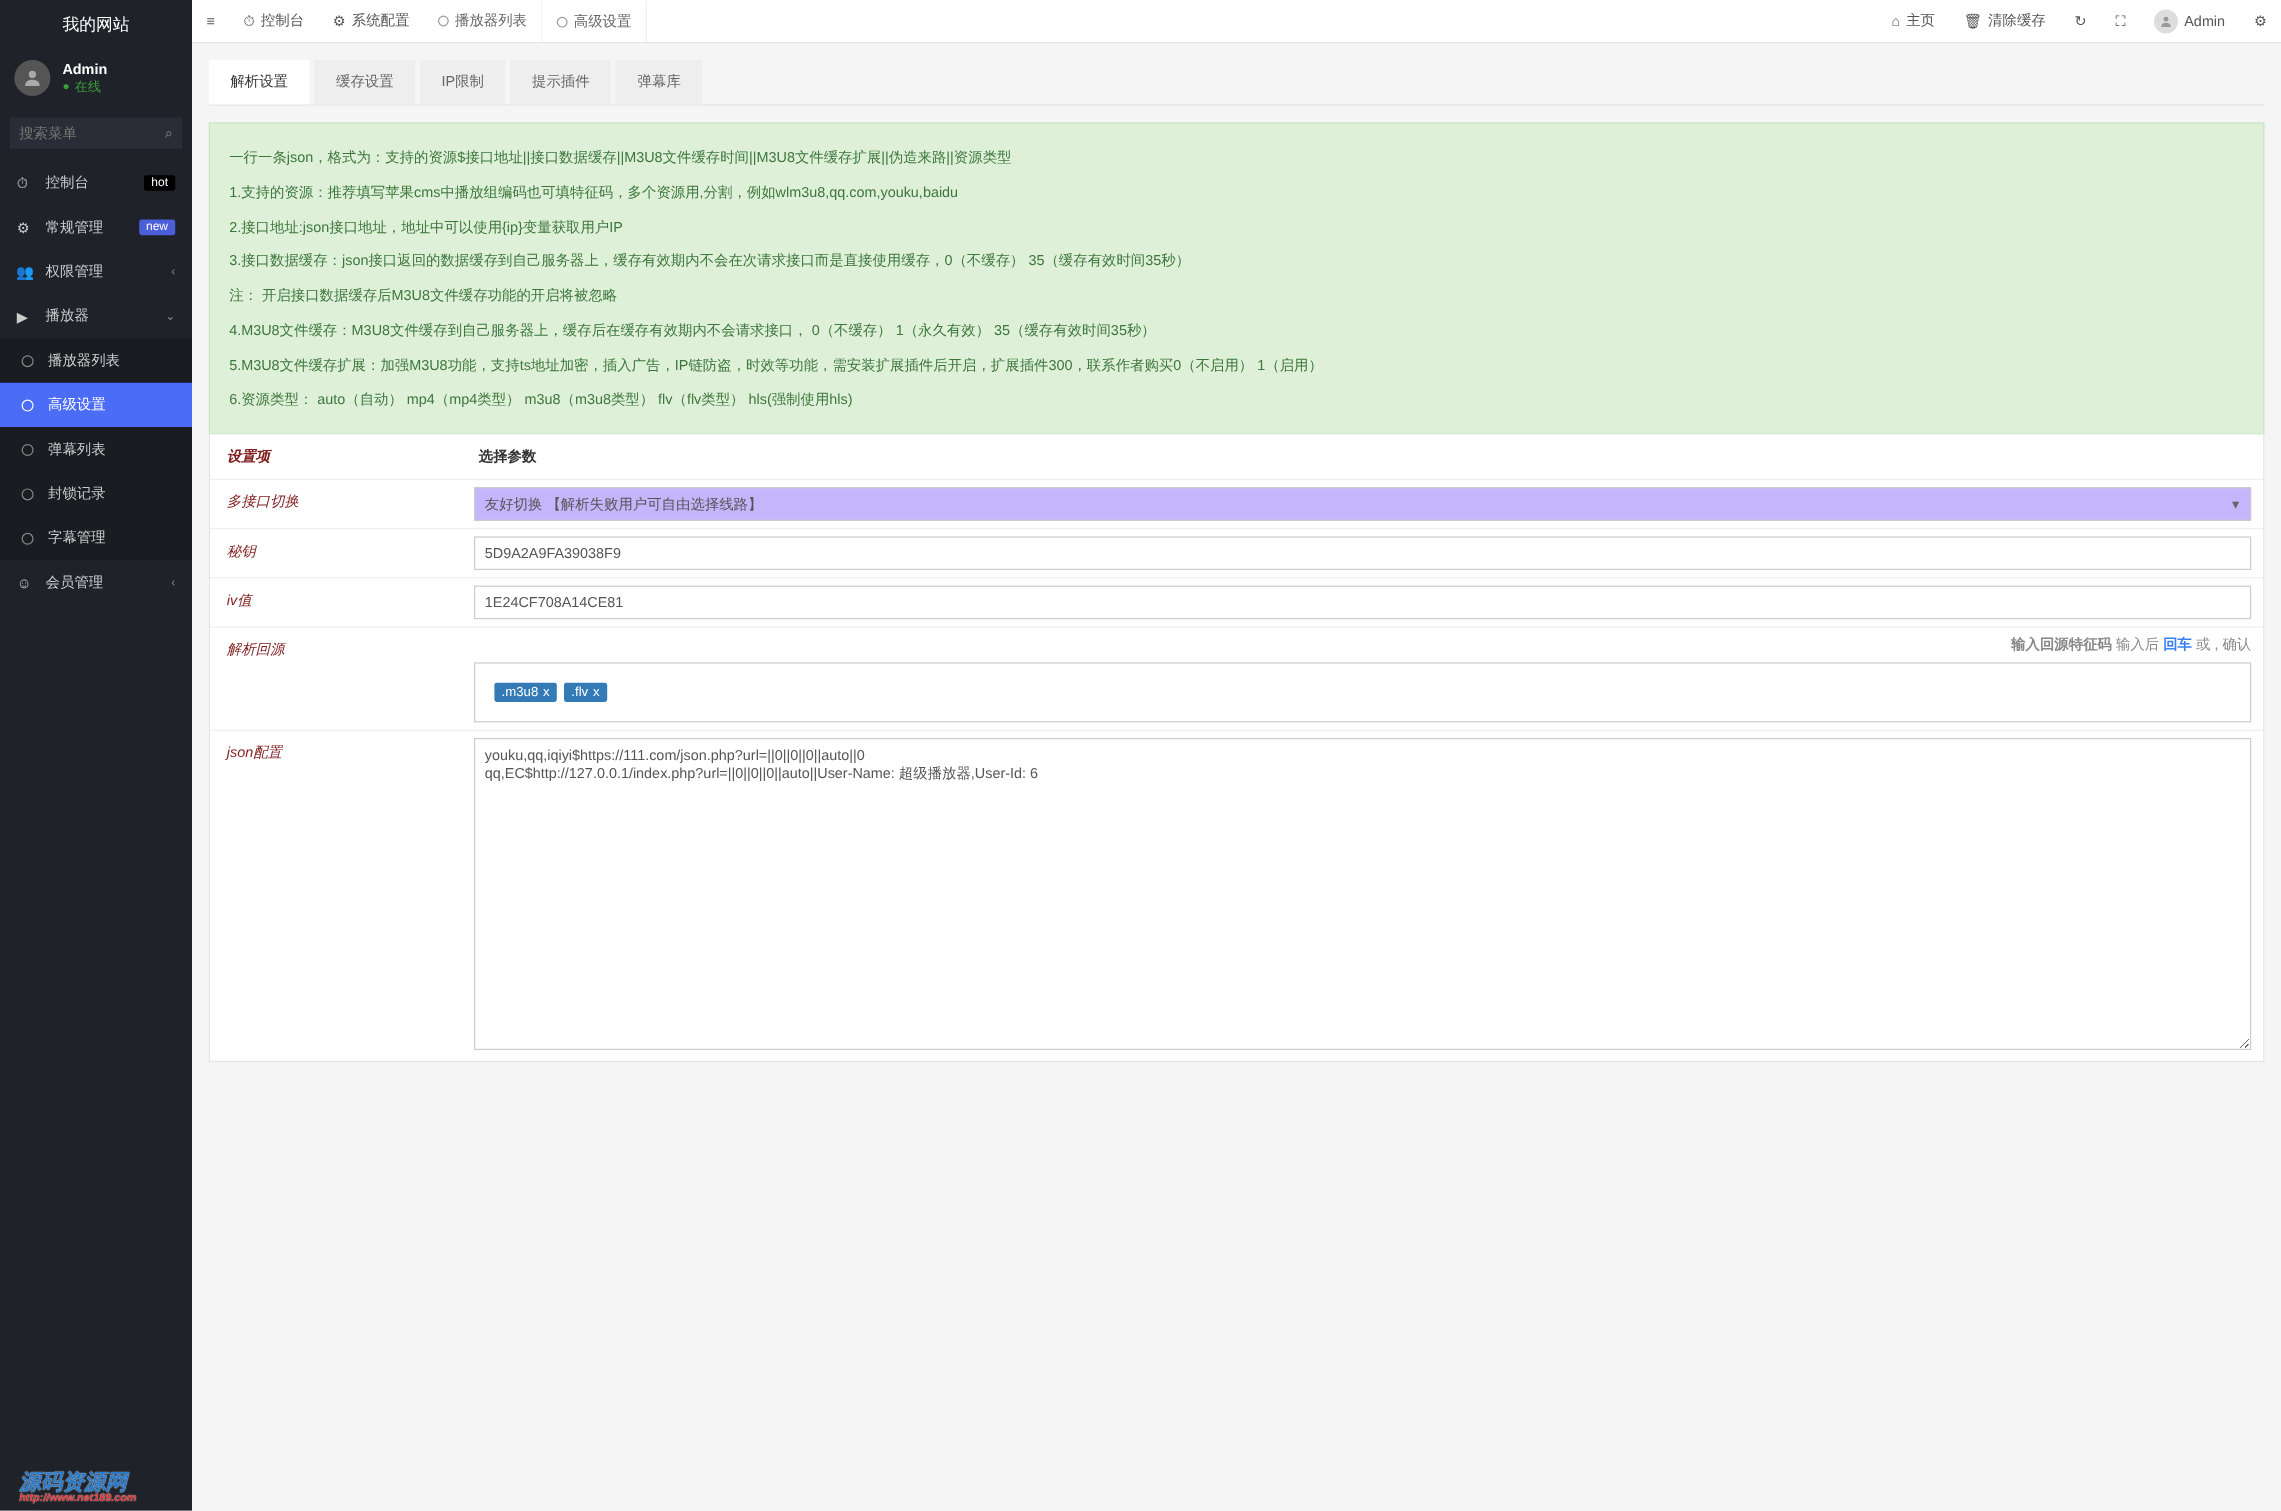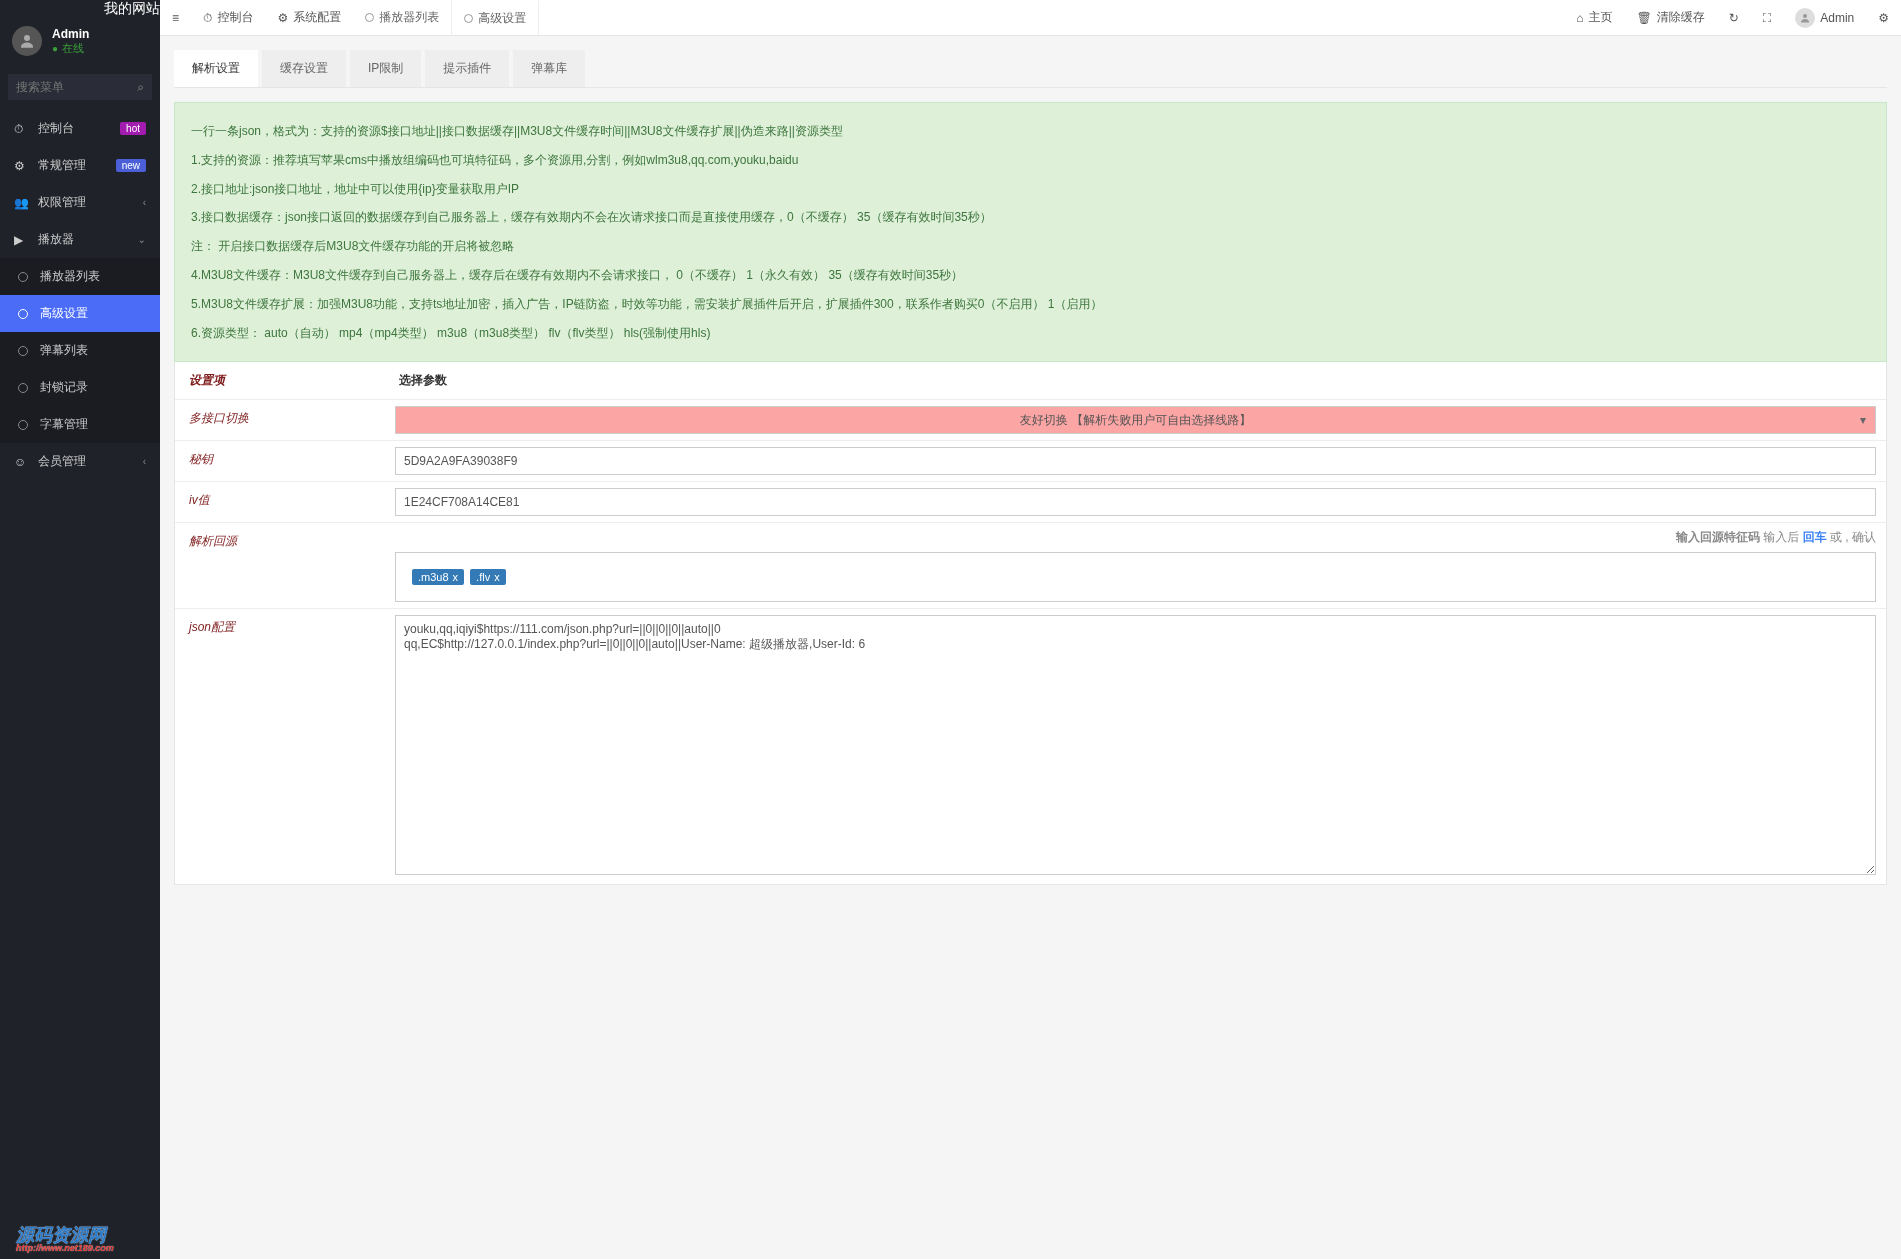--- a/index.html
+++ b/index.html
@@ -1,37 +1,37 @@
 <!DOCTYPE html>
 <html><head>
 <meta charset="utf-8">
 <style>
 * { box-sizing: border-box; margin: 0; padding: 0; }
 body { font-family: "Microsoft YaHei", Arial, sans-serif; font-size: 12px; color: #333; background: #f5f5f5; }
 .app { display: flex; min-height: 100vh; }
 
 
 .sidebar { width: 160px; background: #20222a; color: #ccc; flex-shrink: 0; display: flex; flex-direction: column; }
-.site-title { padding: 0; text-align: right; color: #fff; font-size: 14px; font-weight: 500; }
+.site-title { padding: 12px; text-align: center; color: #fff; font-size: 14px; font-weight: 500; }
 .user-block { display: flex; align-items: center; padding: 8px 12px 14px; gap: 10px; }
 .avatar { width: 30px; height: 30px; border-radius: 50%; background: #555; display: flex; align-items: center; justify-content: center; }
 .avatar svg { width: 18px; height: 18px; fill: #aaa; }
 .user-info .uname { color: #fff; font-weight: bold; font-size: 12px; }
 .user-info .status { color: #3a9d3a; font-size: 11px; display: flex; align-items: center; gap: 4px; }
 .user-info .status::before { content: "●"; color: #3a9d3a; font-size: 10px; }
 .search-box { margin: 4px 8px 10px; position: relative; }
 .search-box input { width: 100%; background: #2a2d37; border: none; padding: 6px 26px 6px 8px; color: #999; font-size: 12px; }
 .search-box .sicon { position: absolute; right: 8px; top: 50%; transform: translateY(-50%); color: #888; }
 
 .nav { list-style: none; }
 .nav li { display: flex; align-items: center; padding: 10px 14px; cursor: pointer; position: relative; color: #ccc; }
 .nav li .nicon { width: 14px; margin-right: 10px; display: inline-flex; }
 .nav li .nlabel { flex: 1; font-size: 12px; }
 .nav li .badge { font-size: 10px; padding: 1px 6px; border-radius: 2px; }
-.badge.hot { background: #a21caf; color: #fff; }
+.badge.hot { background: #000000; color: #fff; }
 .badge.new { background: #4a5fd8; color: #fff; }
 .nav li .arrow { font-size: 10px; color: #888; }
 .nav li.sub { padding-left: 18px; background: #1a1c22; }
 .nav li.sub .ring { width: 10px; height: 10px; border: 1px solid #888; border-radius: 50%; margin-right: 12px; }
 .nav li.sub.active { background: #4a6cf7; color: #fff; }
 .nav li.sub.active .ring { border-color: #fff; }
 
 
 .main { flex: 1; display: flex; flex-direction: column; }
 .topbar { height: 36px; background: #fff; display: flex; align-items: stretch; border-bottom: 1px solid #e5e5e5; }
@@ -54,21 +54,21 @@
 
 .form-table { background: #fff; border: 1px solid #e5e5e5; border-top: none; }
 .form-row { display: flex; border-top: 1px solid #eee; }
 .form-row.header { font-weight: bold; border-top: none; }
 .form-row .lbl { width: 210px; padding: 10px 14px; font-size: 12px; color: #7f1d1d; font-style: italic; }
 .form-row .fld { flex: 1; padding: 6px 10px; }
 .form-row.header .lbl, .form-row.header .fld { padding: 10px 14px; }
 .fld input[type=text], .fld textarea, .fld select {
   width: 100%; border: 1px solid #ccc; padding: 6px 8px; font-size: 12px; color: #555; background: #fff;
 }
-.fld select { background: #fca5a5; appearance: none; text-align: center; }
+.fld select { background: #c4b5fd; appearance: none; }
 .select-wrap { position: relative; }
 .select-wrap::after { content: "▾"; position: absolute; right: 10px; top: 50%; transform: translateY(-50%); color: #666; pointer-events: none; }
 .hint { text-align: right; color: #888; margin-bottom: 6px; font-size: 12px; }
 .hint .red { color: #3b82f6; font-weight: bold; }
 .tags { display: flex; gap: 6px; }
 .tag { background: #337ab7; color: #fff; padding: 2px 6px; border-radius: 2px; font-size: 11px; display: inline-flex; align-items: center; gap: 4px; }
 .tag .x { cursor: pointer; }
 .taginput { border: 1px solid #ccc; padding: 16px; }
 textarea.json { height: 260px; resize: vertical; font-family: inherit; }
 

